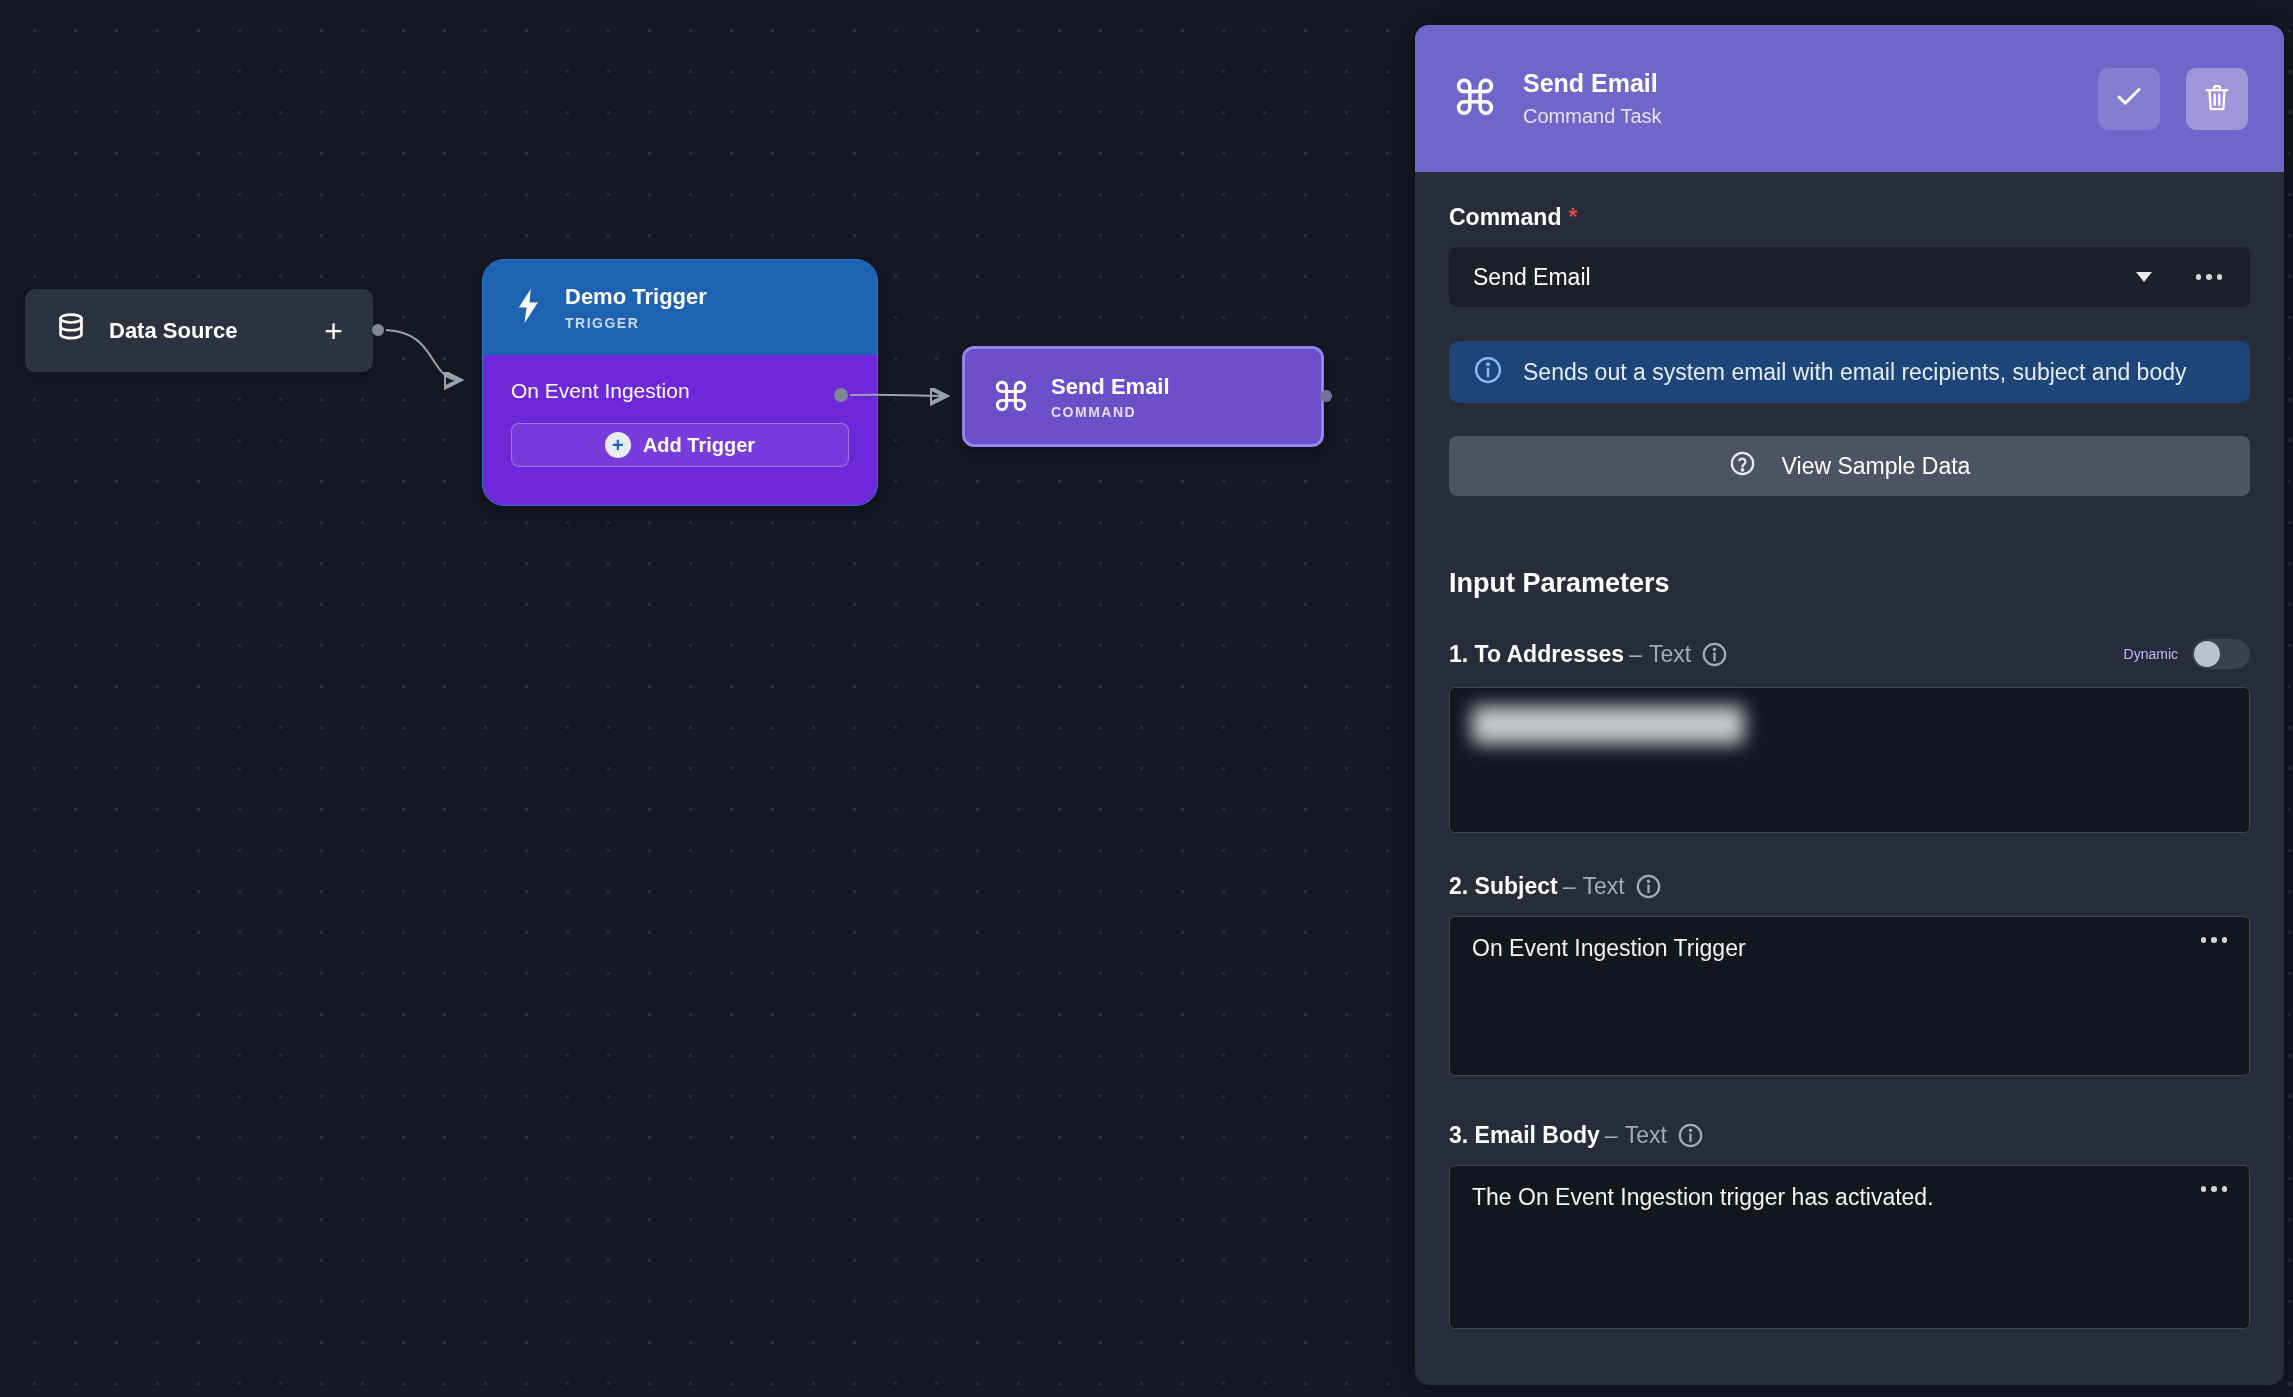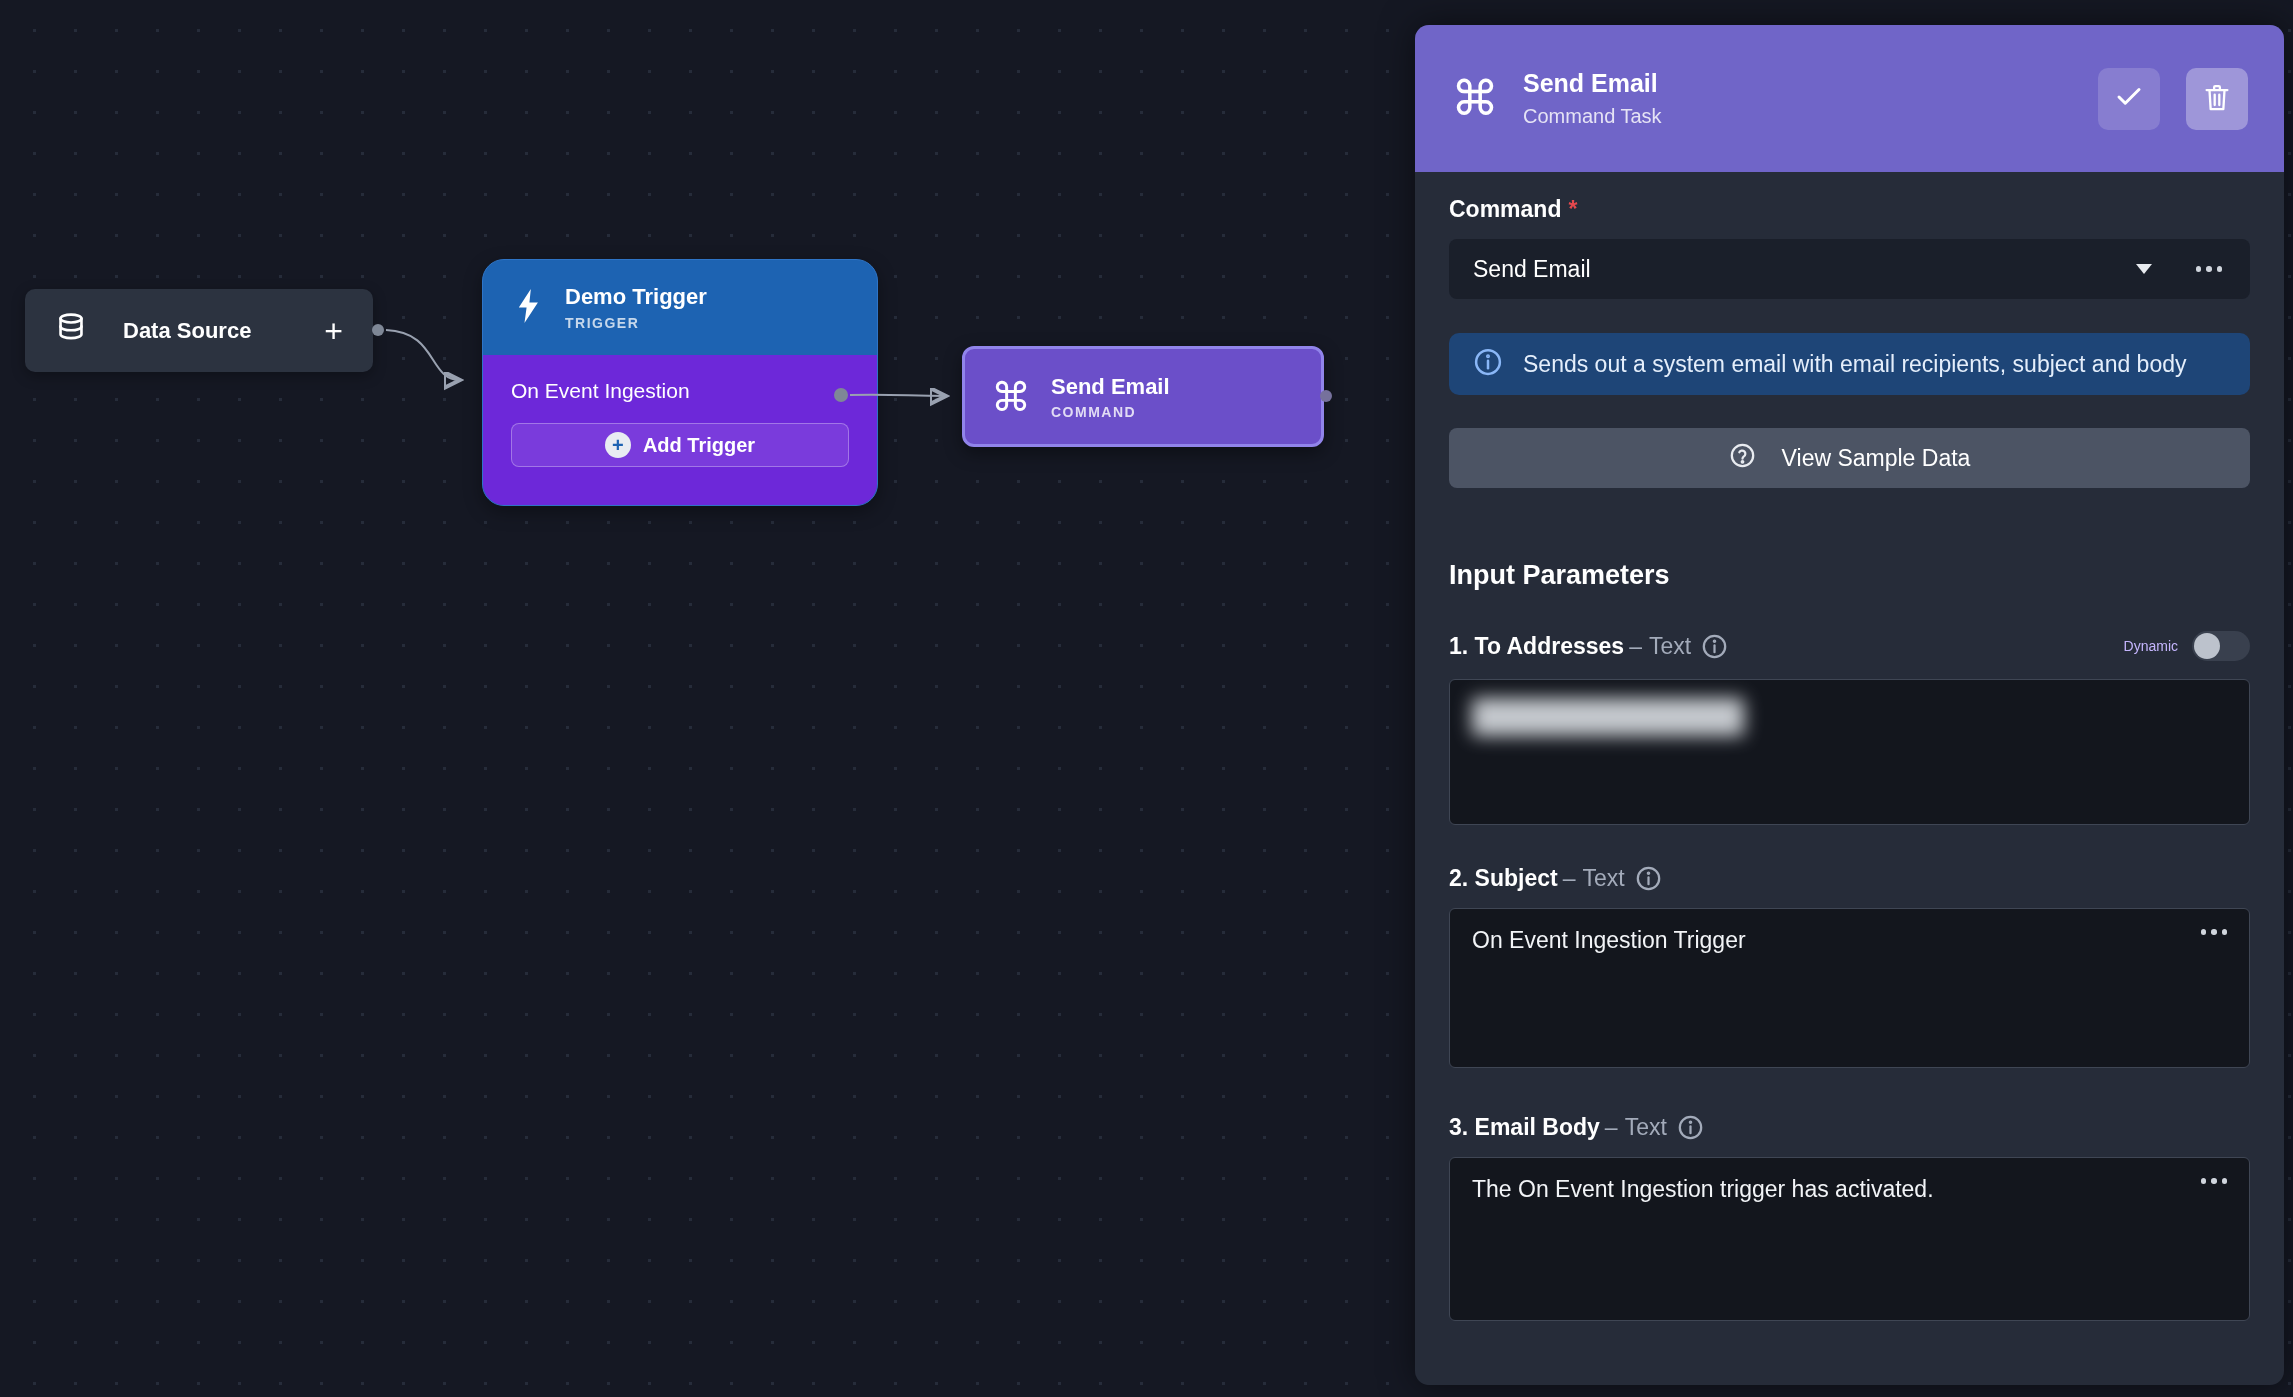--- a/index.html
+++ b/index.html
@@ -16,21 +16,21 @@
     background-size: 41px 41px; background-position: 14px 10px;
   }
   .edges { position: absolute; left: 0; top: 0; z-index: 3; pointer-events: none; }
   .edges path { stroke: #99a1b0; stroke-width: 2; fill: none; }
   .node { position: absolute; z-index: 2; color: #fff; }
 
   
   .datasource {
     left: 25px; top: 289px; width: 348px; height: 83px;
     background: #2c3340; border-radius: 10px;
-    display: flex; align-items: center; gap: 36px; padding: 16px 30px;
+    display: flex; align-items: center; gap: 22px; padding: 16px 30px;
     box-shadow: 0 4px 14px rgba(0,0,0,.3);
   }
   .datasource .ds-label { font-size: 22px; font-weight: 600; }
   .ds-add {
     margin-left: auto; background: transparent; border: 0; color: #fff;
     font-size: 32px; font-weight: 300; line-height: 1; cursor: pointer;
   }
 
   
   .trigger {
@@ -82,21 +82,21 @@
   .hdr-title { font-size: 25px; font-weight: 700; }
   .hdr-sub { font-size: 20px; color: rgba(255,255,255,.82); margin-top: 7px; }
   .hdr-actions { margin-left: auto; display: flex; gap: 26px; }
   .hdr-btn {
     width: 62px; height: 62px; border-radius: 10px; border: 0; cursor: pointer;
     display: flex; align-items: center; justify-content: center;
   }
   .hdr-btn.check { background: rgba(255,255,255,.16); }
   .hdr-btn.trash { background: rgba(255,255,255,.32); }
 
-  .panel-body { padding: 24px 34px 0; }
+  .panel-body { padding: 32px 34px 0; }
   .field-label { font-size: 23px; font-weight: 700; margin-bottom: 16px; }
   .req { color: #e5484d; margin-left: 7px; font-weight: 700; }
 
   .select {
     height: 60px; background: #1a1f2a; border-radius: 8px;
     display: flex; align-items: center; padding: 0 24px; cursor: pointer;
   }
   .select-value { font-size: 23px; flex: 1; }
   .caret {
     width: 0; height: 0; border-left: 8px solid transparent; border-right: 8px solid transparent;

